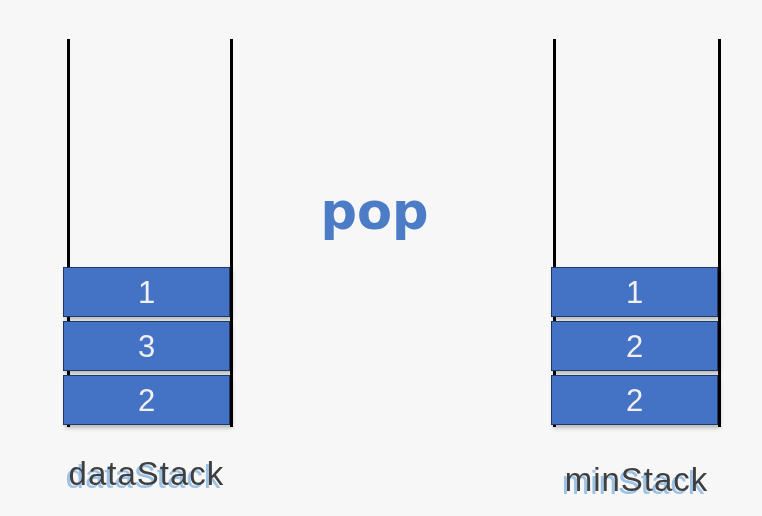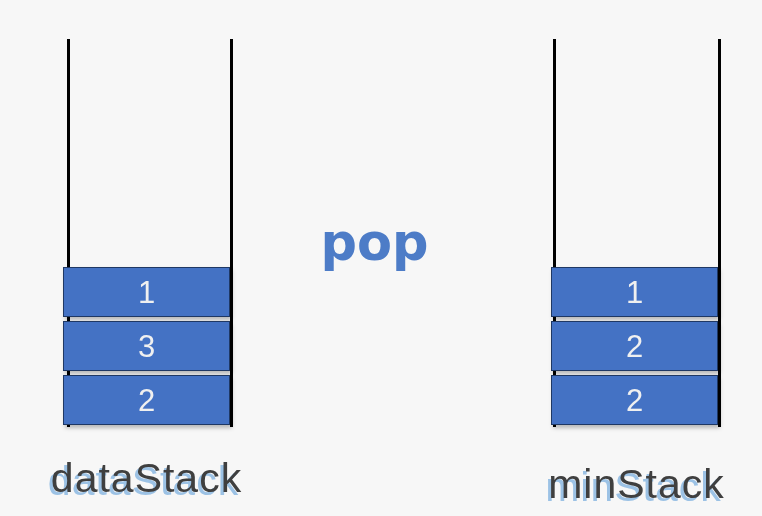--- a/index.html
+++ b/index.html
@@ -45,40 +45,39 @@
   .row-0 { top: 267px; }
   .row-1 { top: 321px; }
   .row-2 { top: 375px; }
 
   
   .stack-label {
     position: absolute;
     top: 455px;
     width: 225px;
     text-align: center;
-    font-size: 41px;
+    font-size: 33px;
     color: #3f3f3f;
     text-shadow: -3px 3px 0 #9cc2e5;
     letter-spacing: 1px;
   }
   .label-left  { left: 34px; }
   .label-right { left: 524px; margin-top: 6px; }
 
   
   .pop-text {
     position: absolute;
     left: 297px;
     top: 182px;
     width: 155px;
     text-align: center;
     font-size: 51px;
     font-weight: bold;
     color: #4d7cc7;
     font-family: "DejaVu Sans", sans-serif;
-    margin-top: 31px;
   }
 </style>
 </head>
 <body>
 
 <div class="canvas">
 
   <div class="col-left">
     <div class="walls walls-left"></div>
     <div class="box row-0">

